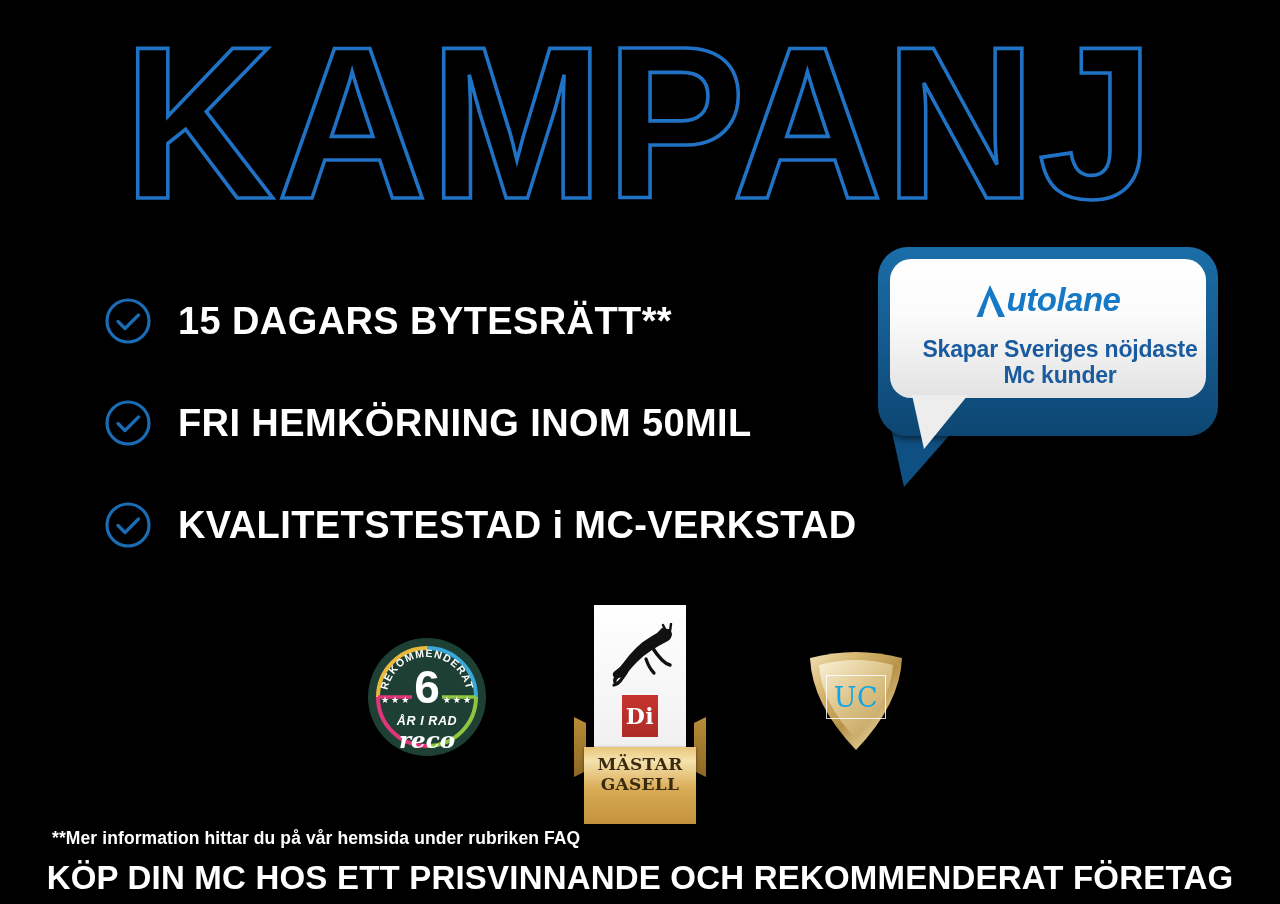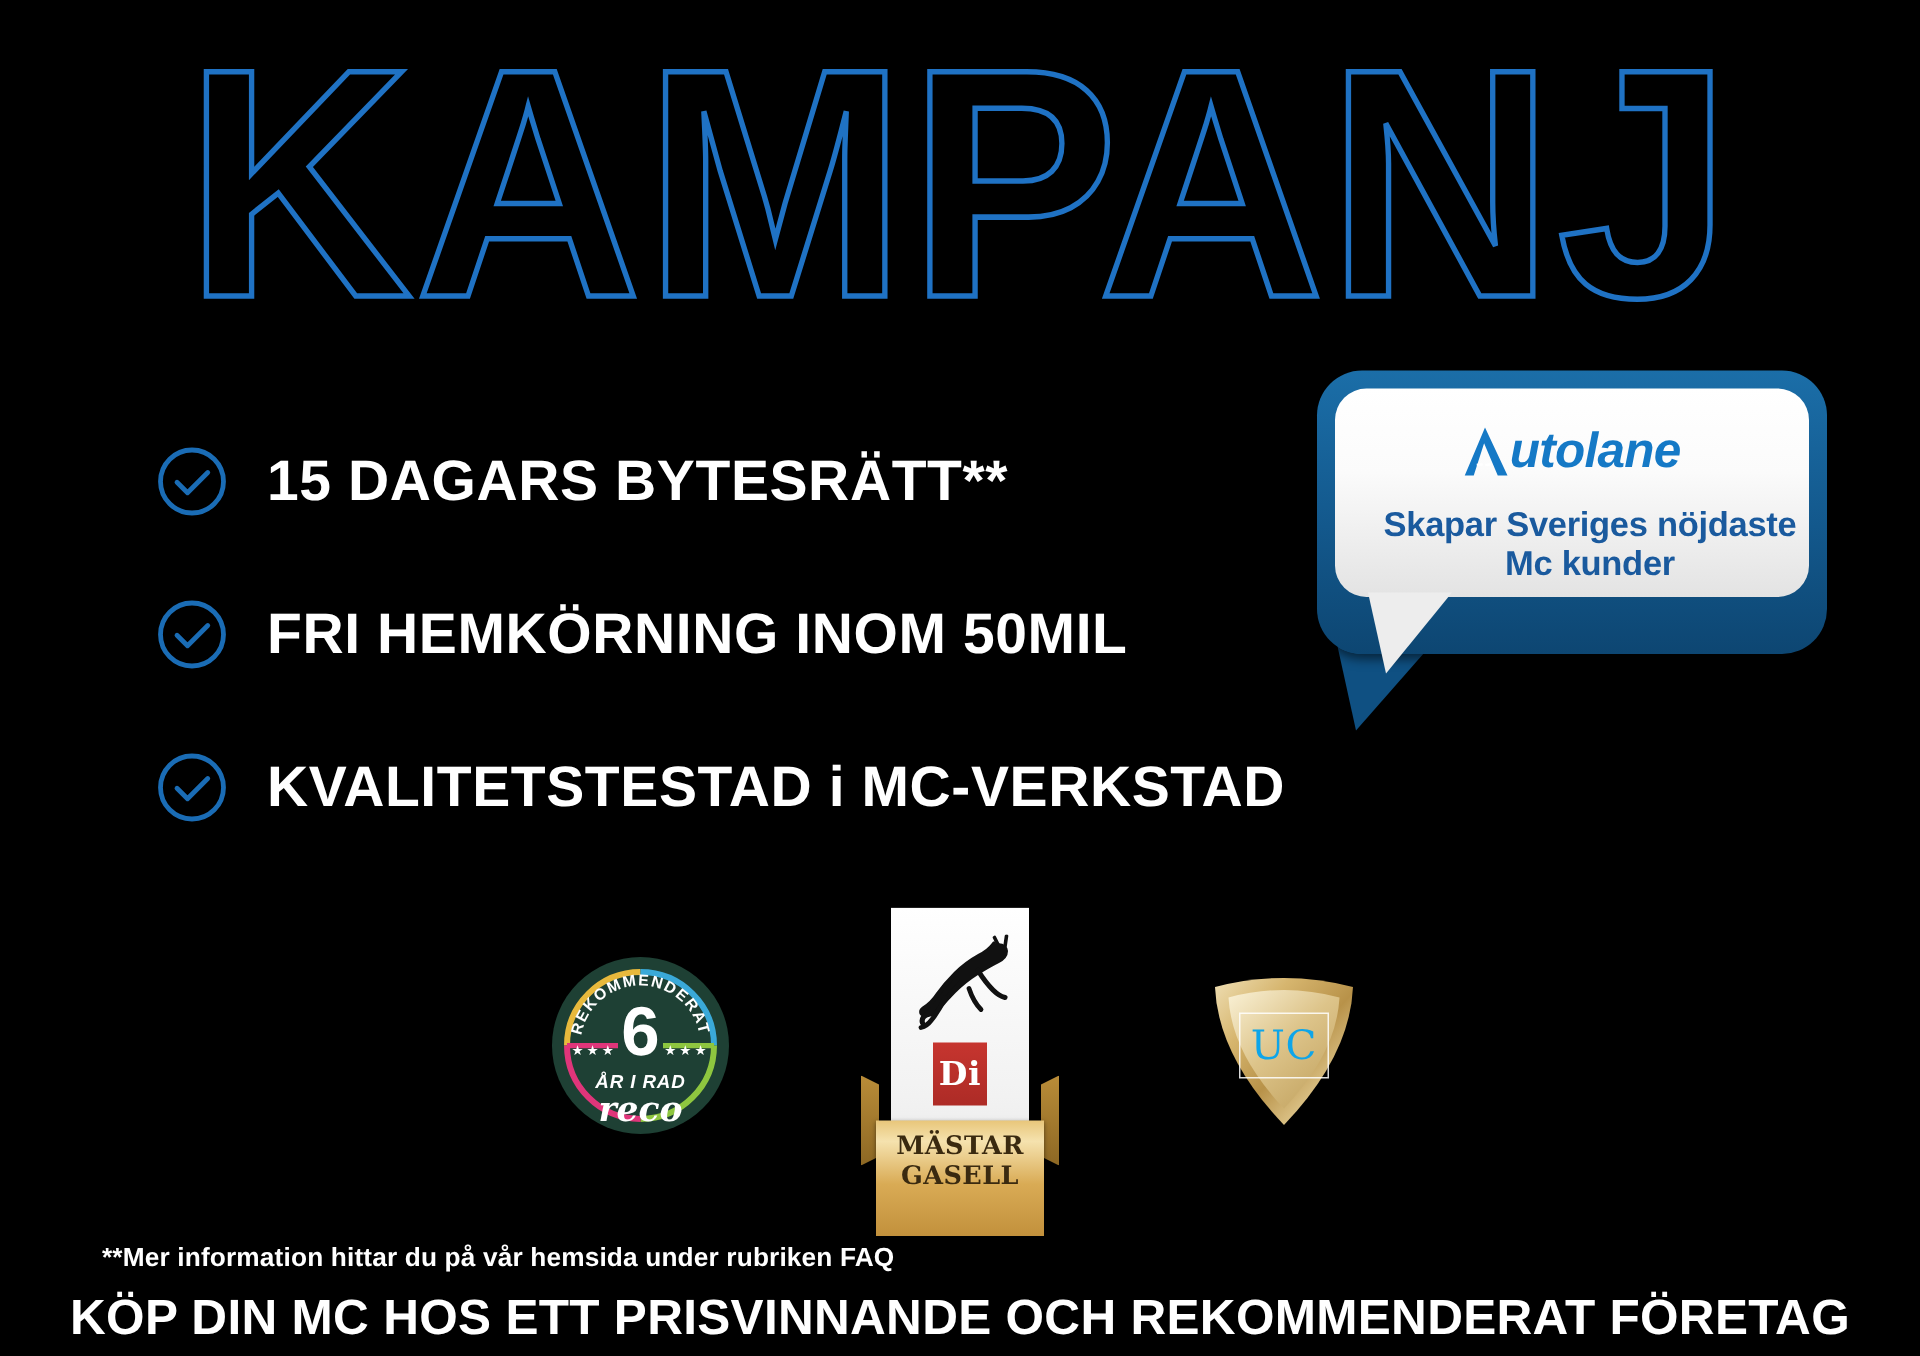--- a/index.html
+++ b/index.html
@@ -245,21 +245,21 @@
     line-height:44px;
     font-family:"DejaVu Serif", serif;
     font-size:27px;
     color:#0ea5e9;
     letter-spacing:0.5px;
   }
 
   
   .footnote {
     position:absolute;
-    left:68px; top:828px;
+    left:52px; top:828px;
     font-size:17.5px;
     font-weight:700;
     color:#ffffff;
     letter-spacing:0.1px;
     white-space:nowrap;
   }
   .tagline {
     position:absolute;
     left:0; top:860px;
     width:1280px;

